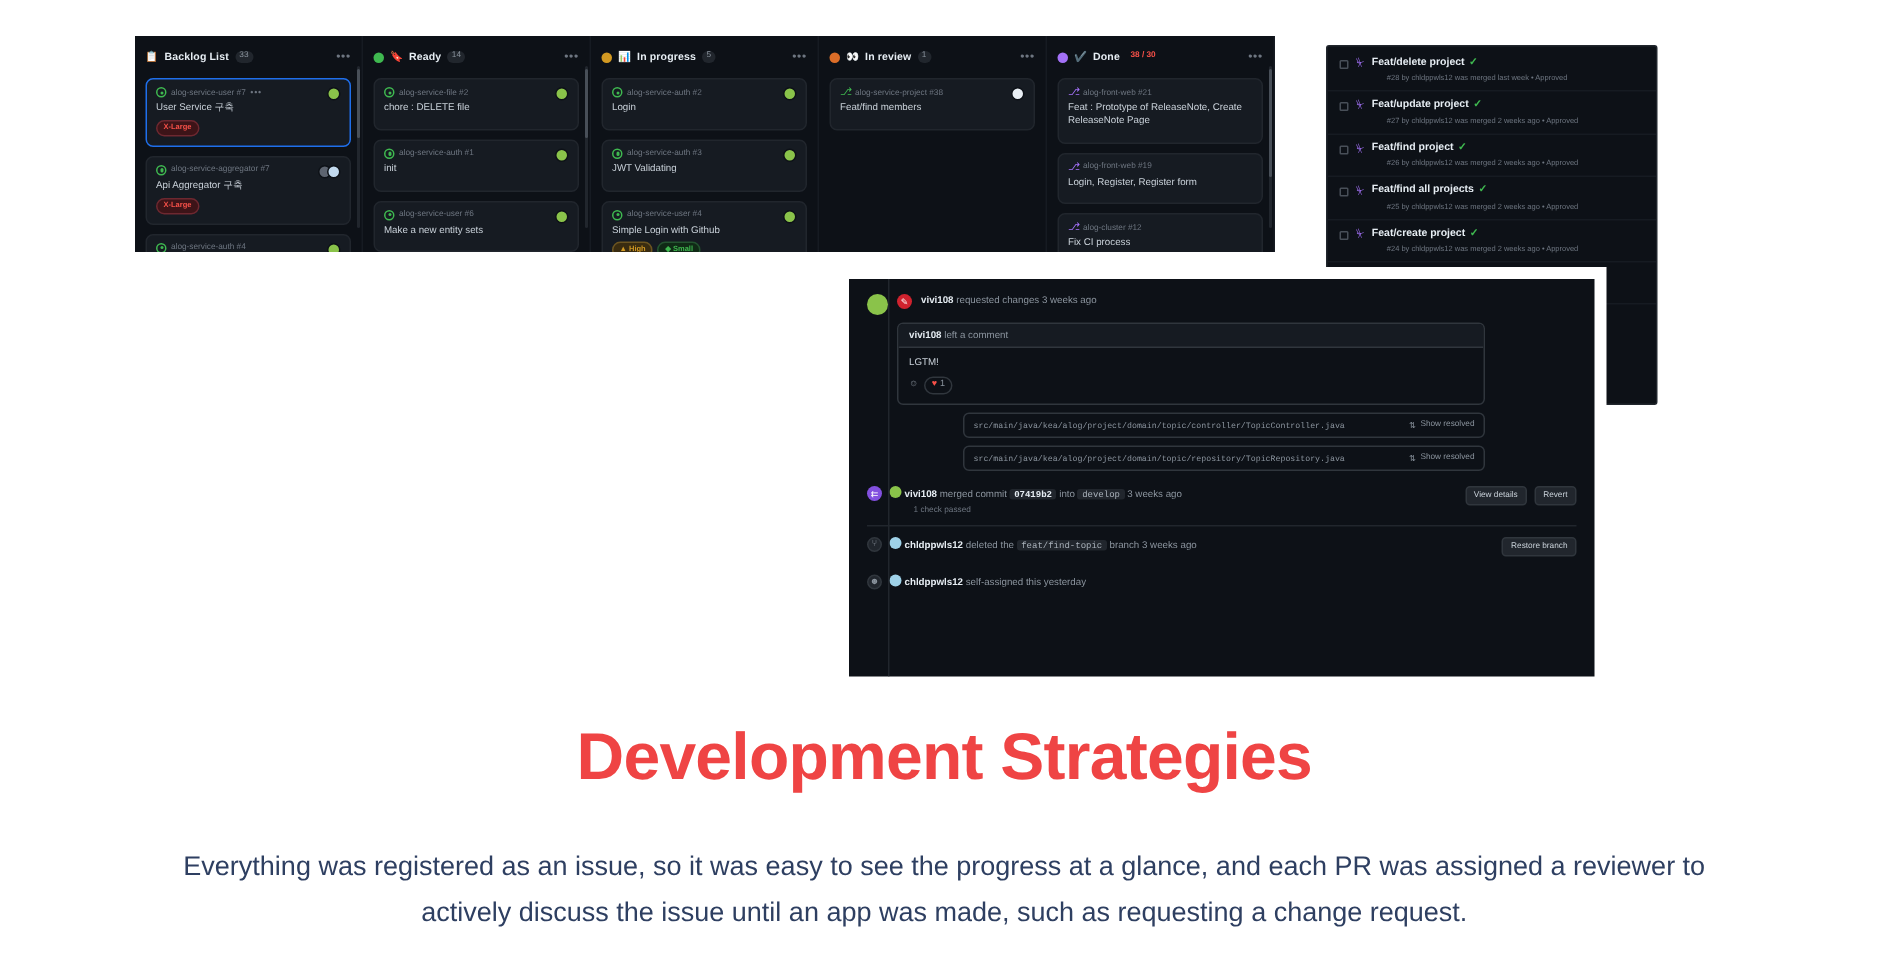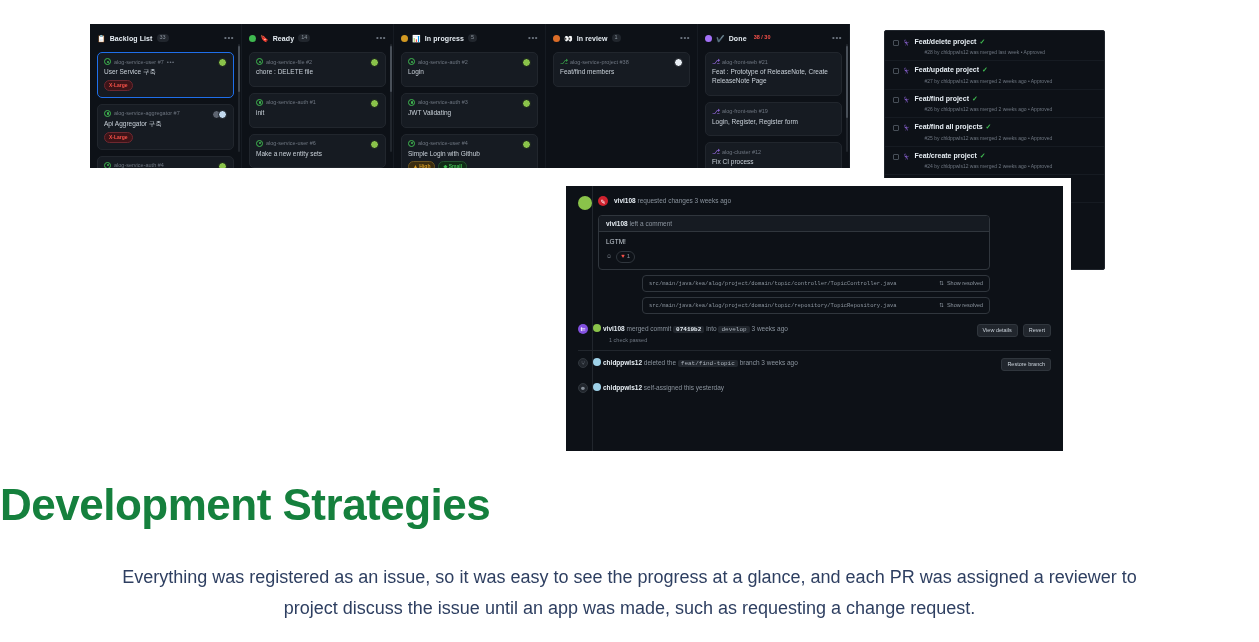--- a/index.html
+++ b/index.html
@@ -203,22 +203,22 @@
     width: 8px; height: 8px; border-radius: 50%;
     background: #9ed1e8; flex: 0 0 auto; display: inline-block;
     vertical-align: -1px; margin-right: 2px;
   }
   .small-av.green { background: #8ac34a; }
   .sub-note { font-size: 5.5px; color: #6e7681; margin-top: 2px; margin-left: 16px; }
 
   
   .headline {
     position: absolute; left: 0; top: 480px; width: 1259px;
-    text-align: left;
-    font-size: 44px; font-weight: bold; color: #15803d;
+    text-align: center;
+    font-size: 44px; font-weight: bold; color: #ef4444;
     letter-spacing: -0.5px;
   }
   .subtext {
     position: absolute; left: 50%; transform: translateX(-50%);
     top: 562px; width: 1060px; text-align: center;
     font-size: 18px; color: #2e3f61; line-height: 1.72;
   }
 </style>
 </head>
 <body>
@@ -572,13 +572,13 @@
         <div class="ev-text">
           <span class="small-av"></span><b>chldppwls12</b>
           <span>self-assigned this yesterday</span>
         </div>
       </div>
     </div>
   </div>
 </div>
 
 <div class="headline">Development Strategies</div>
-<div class="subtext">Everything was registered as an issue, so it was easy to see the progress at a glance, and each PR was assigned a reviewer to project discuss the issue until an app was made, such as requesting a change request.</div>
+<div class="subtext">Everything was registered as an issue, so it was easy to see the progress at a glance, and each PR was assigned a reviewer to actively discuss the issue until an app was made, such as requesting a change request.</div>
 
 </body></html>

